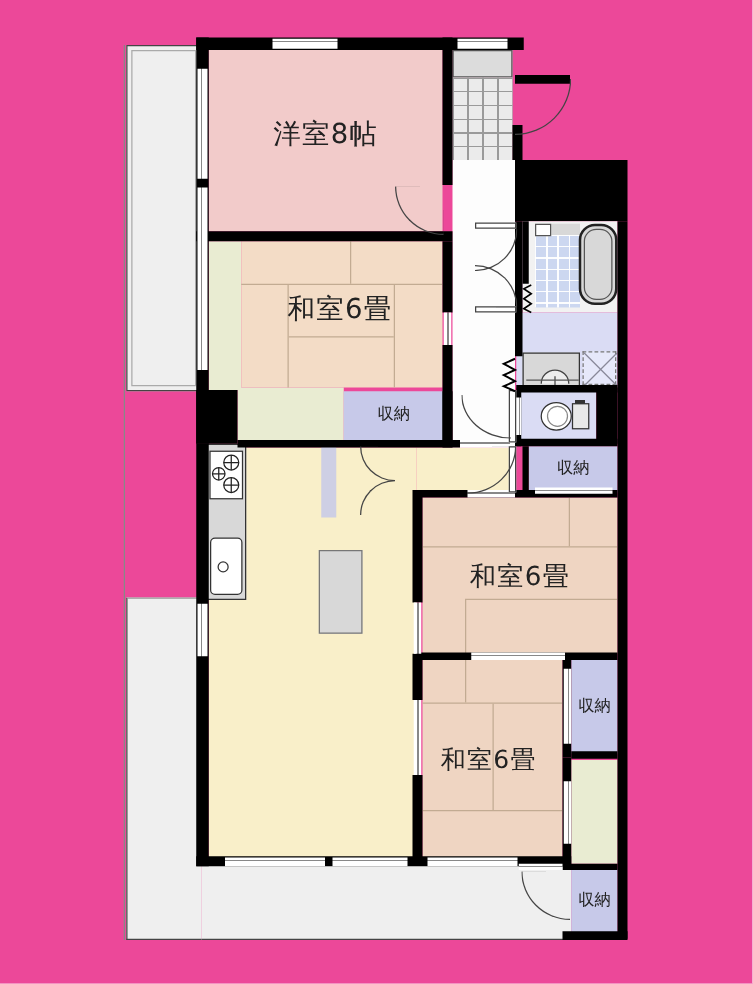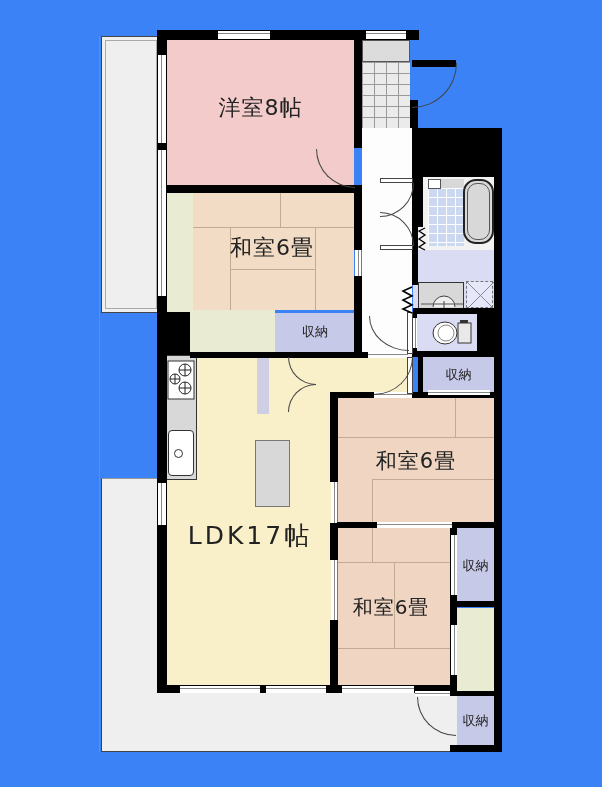--- a/index.html
+++ b/index.html
@@ -1,16 +1,16 @@
 <!DOCTYPE html>
 <html><head>
 <meta charset="utf-8">
 <style>
   html,body{margin:0;padding:0;background:#fff;}
-  #plan{position:relative;width:602px;height:787px;background:#3b82f6;overflow:hidden;
+  #plan{position:relative;width:602px;height:787px;background:#ec4899;overflow:hidden;
         font-family:"DejaVu Sans","Liberation Sans",sans-serif;}
   .a{position:absolute;}
   .wall{position:absolute;background:#000;}
   .winV{position:absolute;background:linear-gradient(90deg,#fff 0 3px,#888 3px 4px,#fff 4px 100%);}
   .winH{position:absolute;background:linear-gradient(180deg,#fff 0 2px,#888 2px 3px,#fff 3px 100%);}
   .arc{position:absolute;border:0 solid #444;}
   .leaf{position:absolute;background:#fff;border:1px solid #444;box-sizing:border-box;}
   .lbl{position:absolute;color:#222;text-align:center;line-height:1.1;}
   .lbl-room{font-size:22px;letter-spacing:1px;}
   .lbl-ldk{font-size:25px;letter-spacing:3px;}
@@ -205,21 +205,20 @@
 
   <svg class="a" width="14" height="28" style="left:400px;top:286px;">
     <polyline points="12,1 3,5 12,10 3,14 12,19 3,23 12,27" fill="none" stroke="#000" stroke-width="1.6"></polyline>
   </svg>
   <svg class="a" width="10" height="24" style="left:417px;top:227px;">
     <polyline points="8,1 2,4 8,8 2,12 8,16 2,20 8,23" fill="none" stroke="#000" stroke-width="1.3"></polyline>
   </svg>
 
   <div class="lbl lbl-room" style="left:167px;top:96px;width:187px;">洋室8帖</div>
   <div class="lbl lbl-room" style="left:190px;top:236px;width:164px;">和室6畳</div>
-  <div class="lbl lbl-ldk" style="left:165px;top:522px;width:170px;">LDK17帖</div>
   <div class="lbl lbl-room" style="left:338px;top:450px;width:156px;font-size:21px;">和室6畳</div>
   <div class="lbl lbl-room" style="left:330px;top:596px;width:122px;font-size:20px;">和室6畳</div>
   <div class="lbl lbl-sto" style="left:275px;top:325px;width:80px;">収納</div>
   <div class="lbl lbl-sto" style="left:423px;top:368px;width:71px;">収納</div>
   <div class="lbl lbl-sto" style="left:457px;top:559px;width:37px;">収納</div>
   <div class="lbl lbl-sto" style="left:457px;top:714px;width:37px;">収納</div>
 
 </div>
 
 </body></html>

